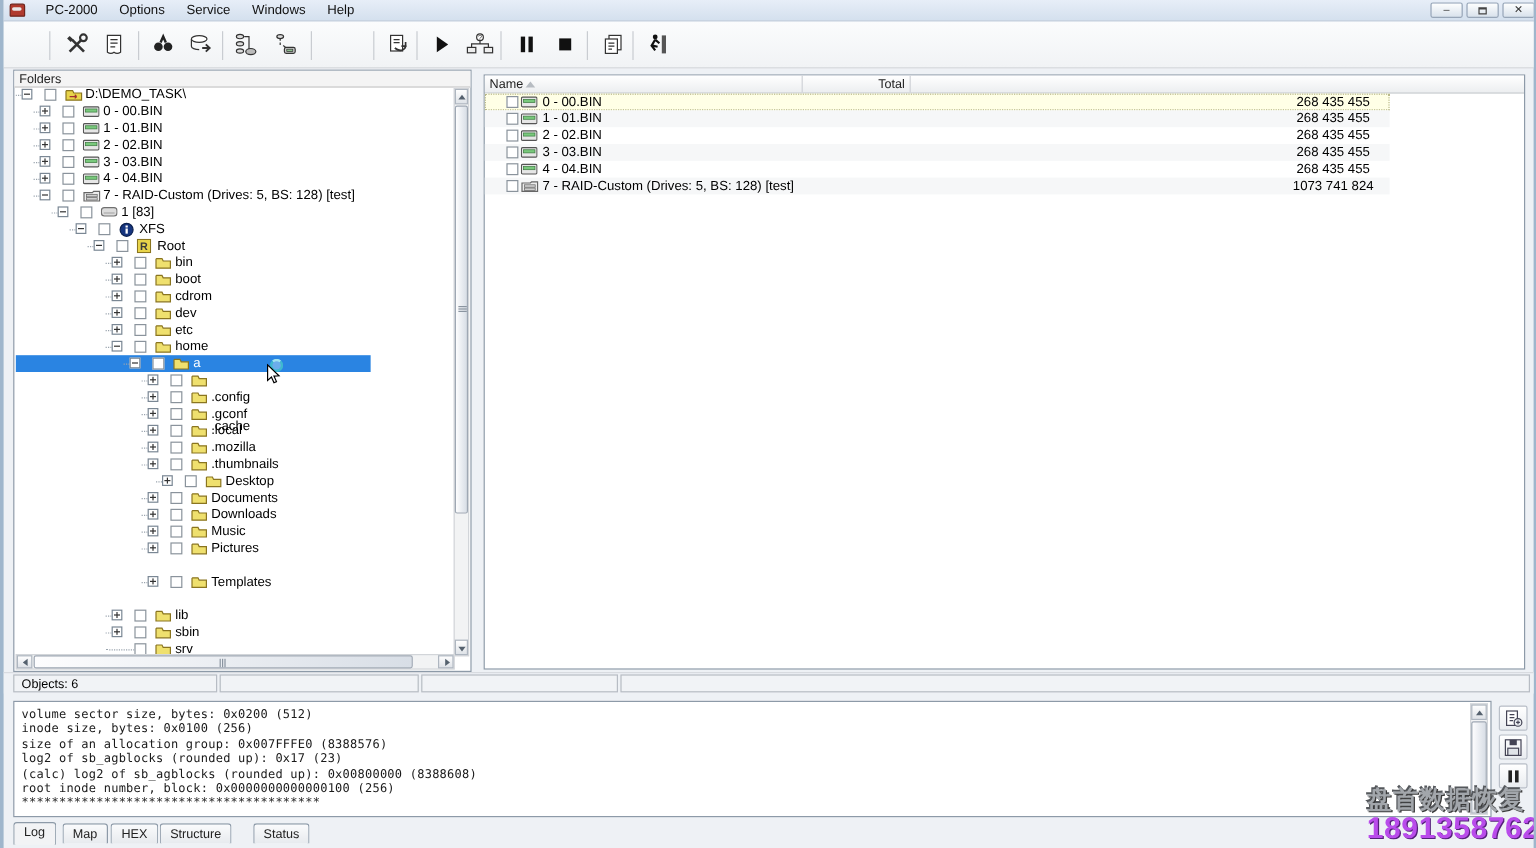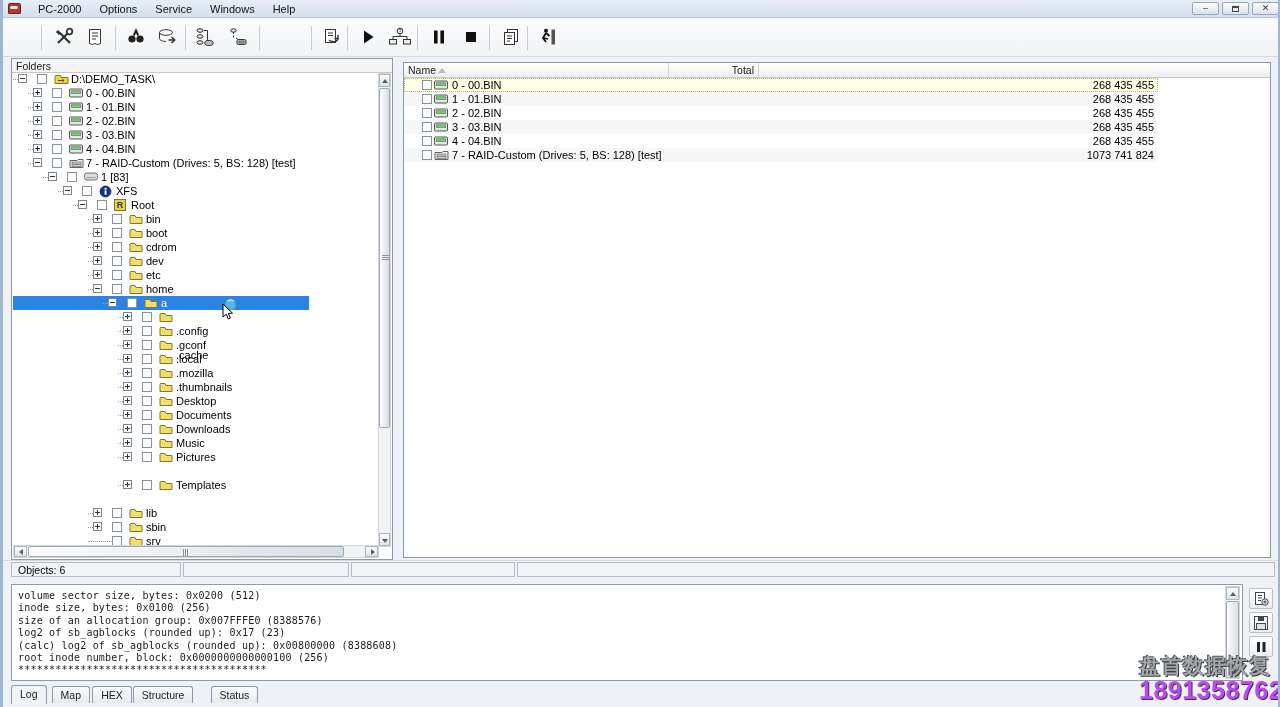--- a/index.html
+++ b/index.html
@@ -53,21 +53,21 @@
   .arrow { width:0; height:0; position:absolute; }
 
   
   #list-panel { left:400px; top:62px; width:868px; height:496px; }
   #list-header { height:15px; display:flex; background:linear-gradient(#ffffff,#eceef0); border-bottom:1px solid #c4c8cc; }
   .hcell { border-right:1px solid #d0d3d7; padding:1px 4px; font-size:10.5px; color:#222; position:relative; }
   .lrow { position:absolute; left:0; width:754px; height:14px; }
   .lrow .cbx { left:18px; }
   .lrow .ticon { left:30px; }
   .lrow .tlabel { left:48px; }
-  .lrow .total { position:absolute; top:1px; right:4px; width:86px; text-align:right; font-size:11px; }
+  .lrow .total { position:absolute; top:1px; right:4px; width:86px; text-align:center; font-size:11px; }
   .sortarrow { width:0; height:0; border-left:4px solid transparent; border-right:4px solid transparent;
                border-bottom:5px solid #b7bcc2; position:absolute; left:34px; top:5px; }
 
   
   #statusbar { left:0; top:560px; width:1280px; height:18px; background:#eef1f5; border-top:1px solid #d8dbe0; }
   .statuscell { position:absolute; top:1px; height:15px; border:1px solid #b7bcc4; background:#f1f3f6; padding:1px 6px; font-size:10.5px;}
 
   
   #log-panel { left:8px; top:584px; width:1232px; height:97px; }
   #log-text { padding:5px 1px 0 6px; font-family:"DejaVu Sans Mono", monospace; font-size:10px;
@@ -434,21 +434,21 @@
       </div>
       <div class="trow" style="top: 307px;">
         <div class="connector" style="left:105px; width:5px;"></div>
         <div class="expander plus" style="left:110px;"></div>
         <div class="cbx" style="left:129px;"></div>
         <span class="ticon" style="left:146px;"><svg width="14" height="12">
             <path d="M1 3 L1 10.5 L13 10.5 L13 4.5 L7 4.5 L6 2.5 L1.5 2.5 Z" fill="#efe06e" stroke="#8a7520"></path>
           </svg></span>
         <span class="tlabel" style="left:163px;">.thumbnails</span>
       </div>
-      <div class="trow" style="top: 321px;">
+      <div class="trow" style="top: 321px; margin-left: 12px;">
         <div class="connector" style="left:105px; width:5px;"></div>
         <div class="expander plus" style="left:110px;"></div>
         <div class="cbx" style="left:129px;"></div>
         <span class="ticon" style="left:146px;"><svg width="14" height="12">
             <path d="M1 3 L1 10.5 L13 10.5 L13 4.5 L7 4.5 L6 2.5 L1.5 2.5 Z" fill="#efe06e" stroke="#8a7520"></path>
           </svg></span>
         <span class="tlabel" style="left:163px;">Desktop</span>
       </div>
       <div class="trow" style="top: 335px;">
         <div class="connector" style="left:105px; width:5px;"></div>

